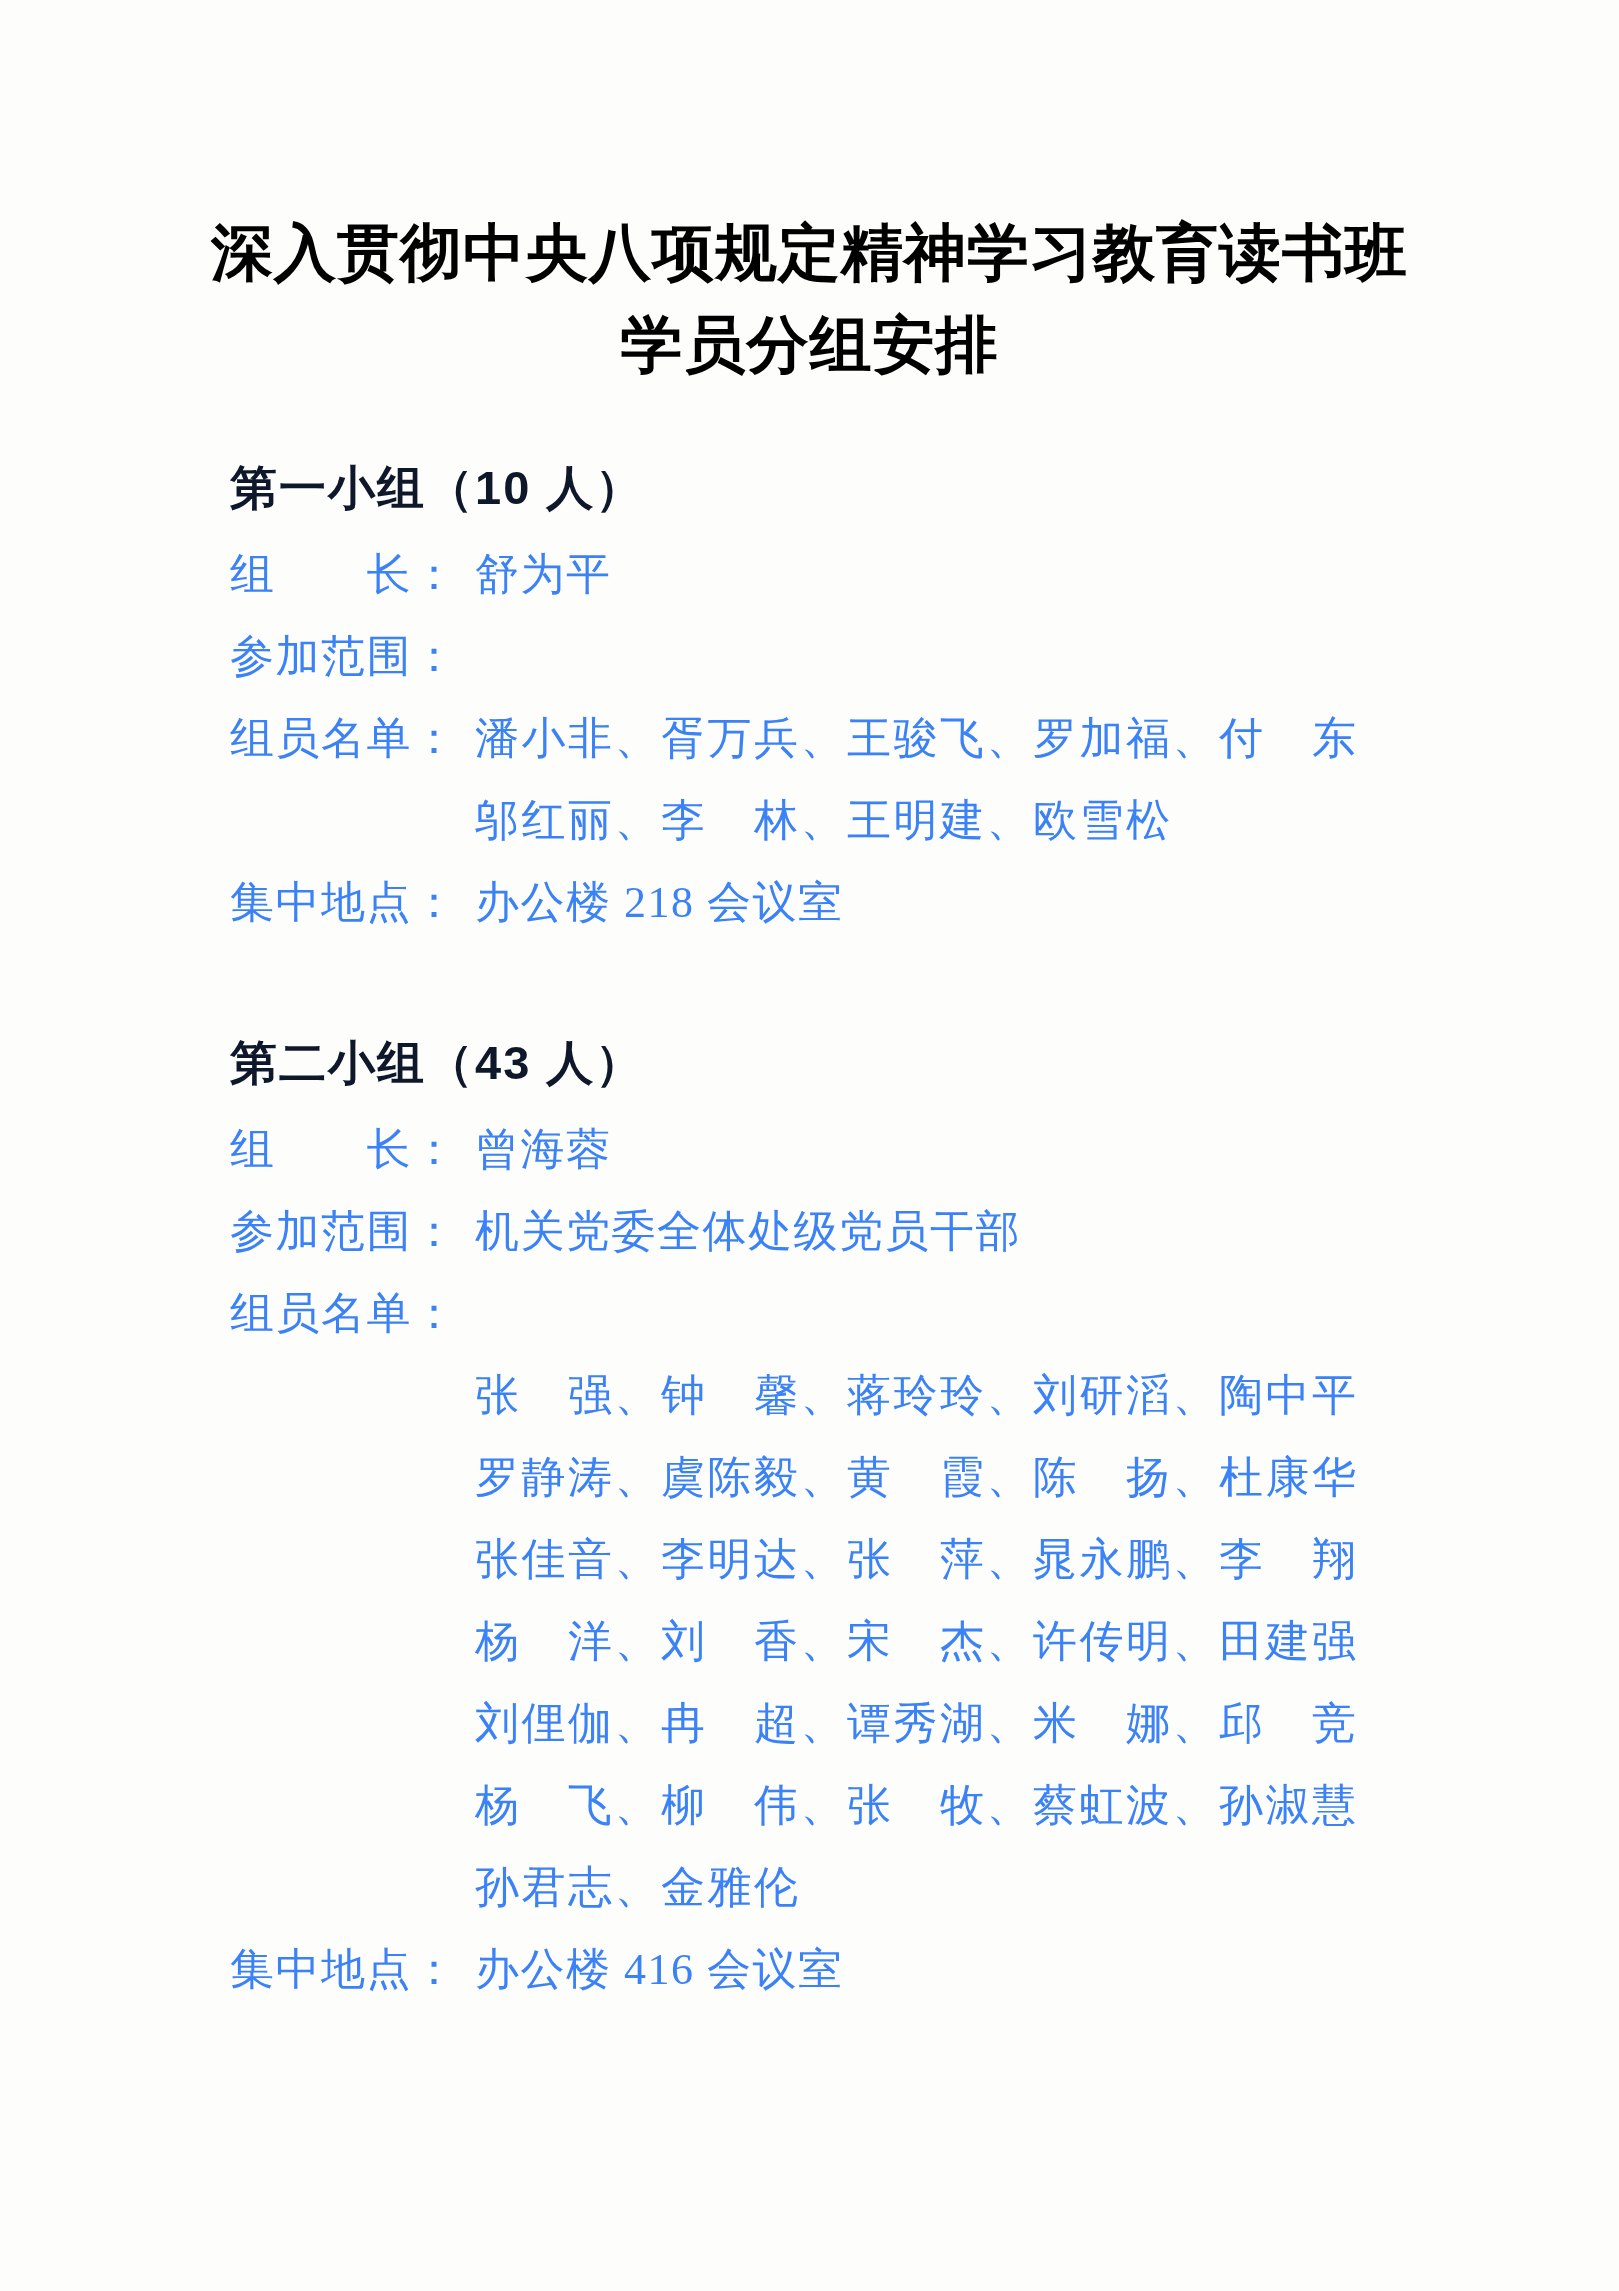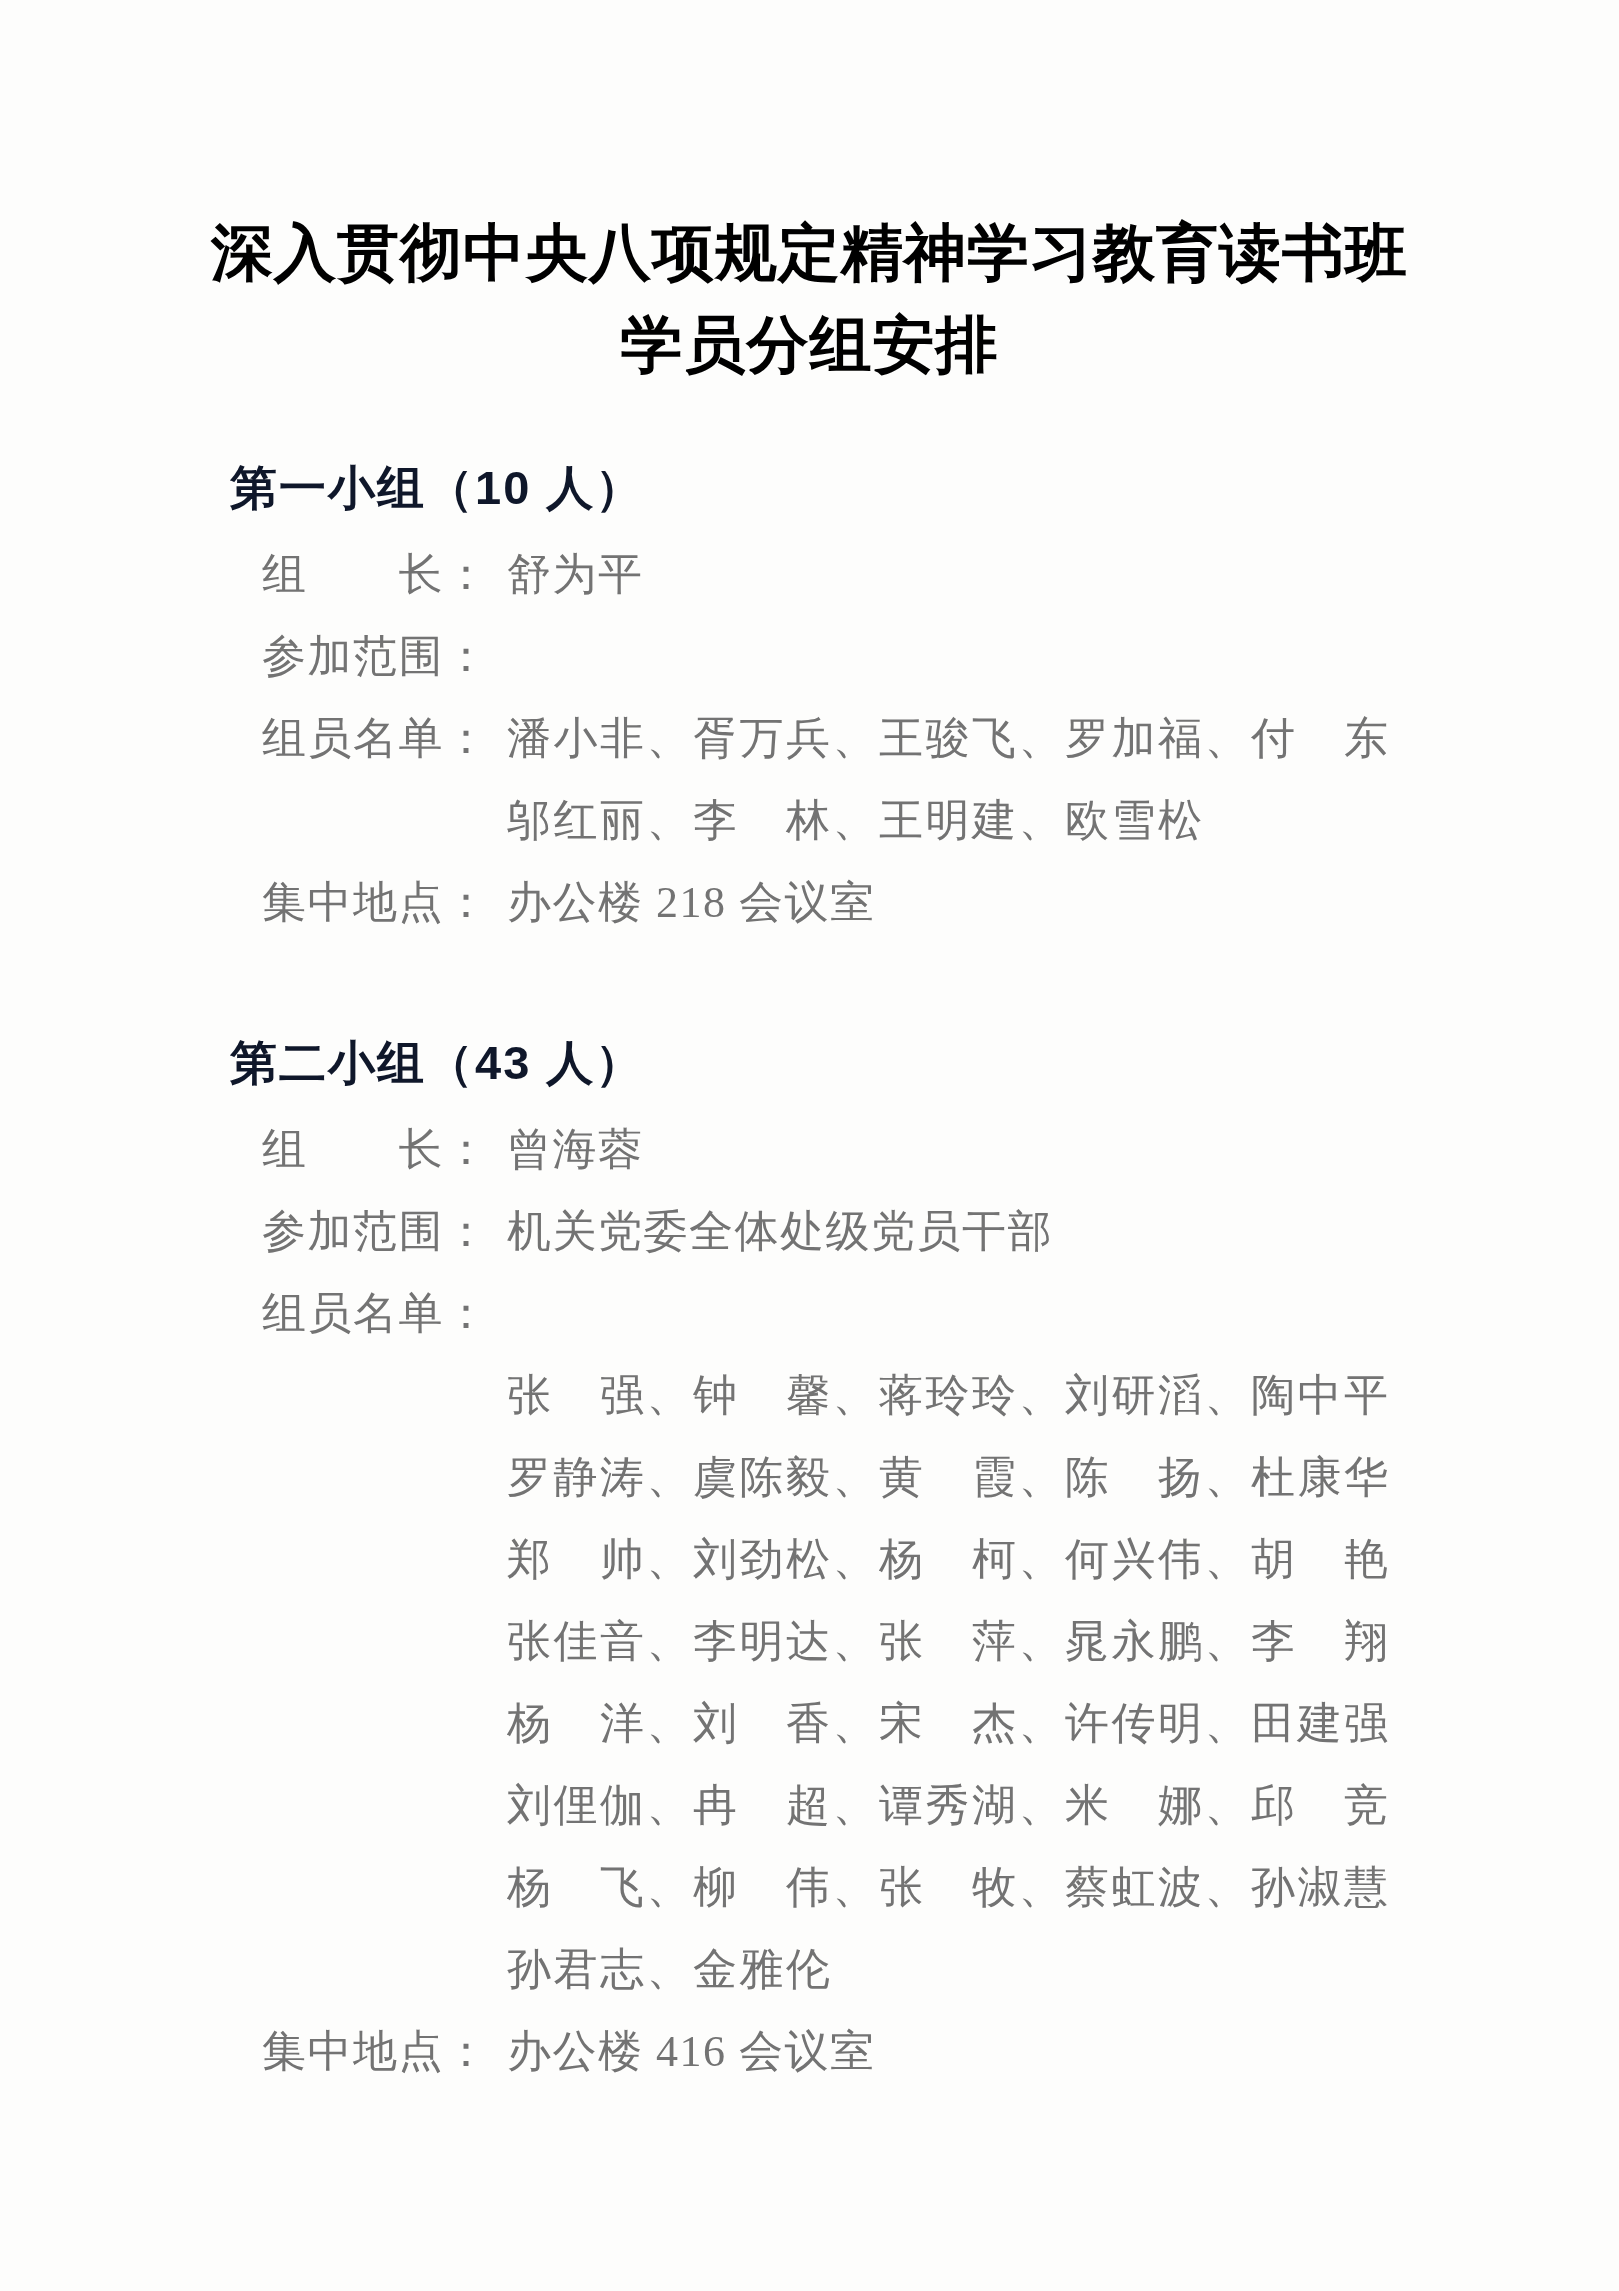--- a/index.html
+++ b/index.html
@@ -41,22 +41,21 @@
     letter-spacing: 2px;
     line-height: 1.4;
     margin-bottom: 13.7px;
   }
   .line {
     display: flex;
     align-items: baseline;
     font-size: 44px;
     line-height: 82px;
     letter-spacing: 1.5px;
-    color: #737373;
-    margin-left: 32px;
+    color: #3b82f6;
   }
   .label {
     flex: 0 0 245px;
     width: 245px;
     white-space: nowrap;
   }
   .spacer {
     flex: 0 0 245px;
     width: 245px;
   }
@@ -126,24 +125,20 @@
       <div class="line members">
         <span class="spacer"></span>
         <span class="value">张　强、钟　馨、蒋玲玲、刘研滔、陶中平</span>
       </div>
       <div class="line members">
         <span class="spacer"></span>
         <span class="value">罗静涛、虞陈毅、黄　霞、陈　扬、杜康华</span>
       </div>
       <div class="line members">
         <span class="spacer"></span>
-        <span class="value">郑　帅、刘劲松、杨　柯、何兴伟、胡　艳</span>
-      </div>
-      <div class="line members">
-        <span class="spacer"></span>
         <span class="value">张佳音、李明达、张　萍、晁永鹏、李　翔</span>
       </div>
       <div class="line members">
         <span class="spacer"></span>
         <span class="value">杨　洋、刘　香、宋　杰、许传明、田建强</span>
       </div>
       <div class="line members">
         <span class="spacer"></span>
         <span class="value">刘俚伽、冉　超、谭秀湖、米　娜、邱　竞</span>
       </div>

